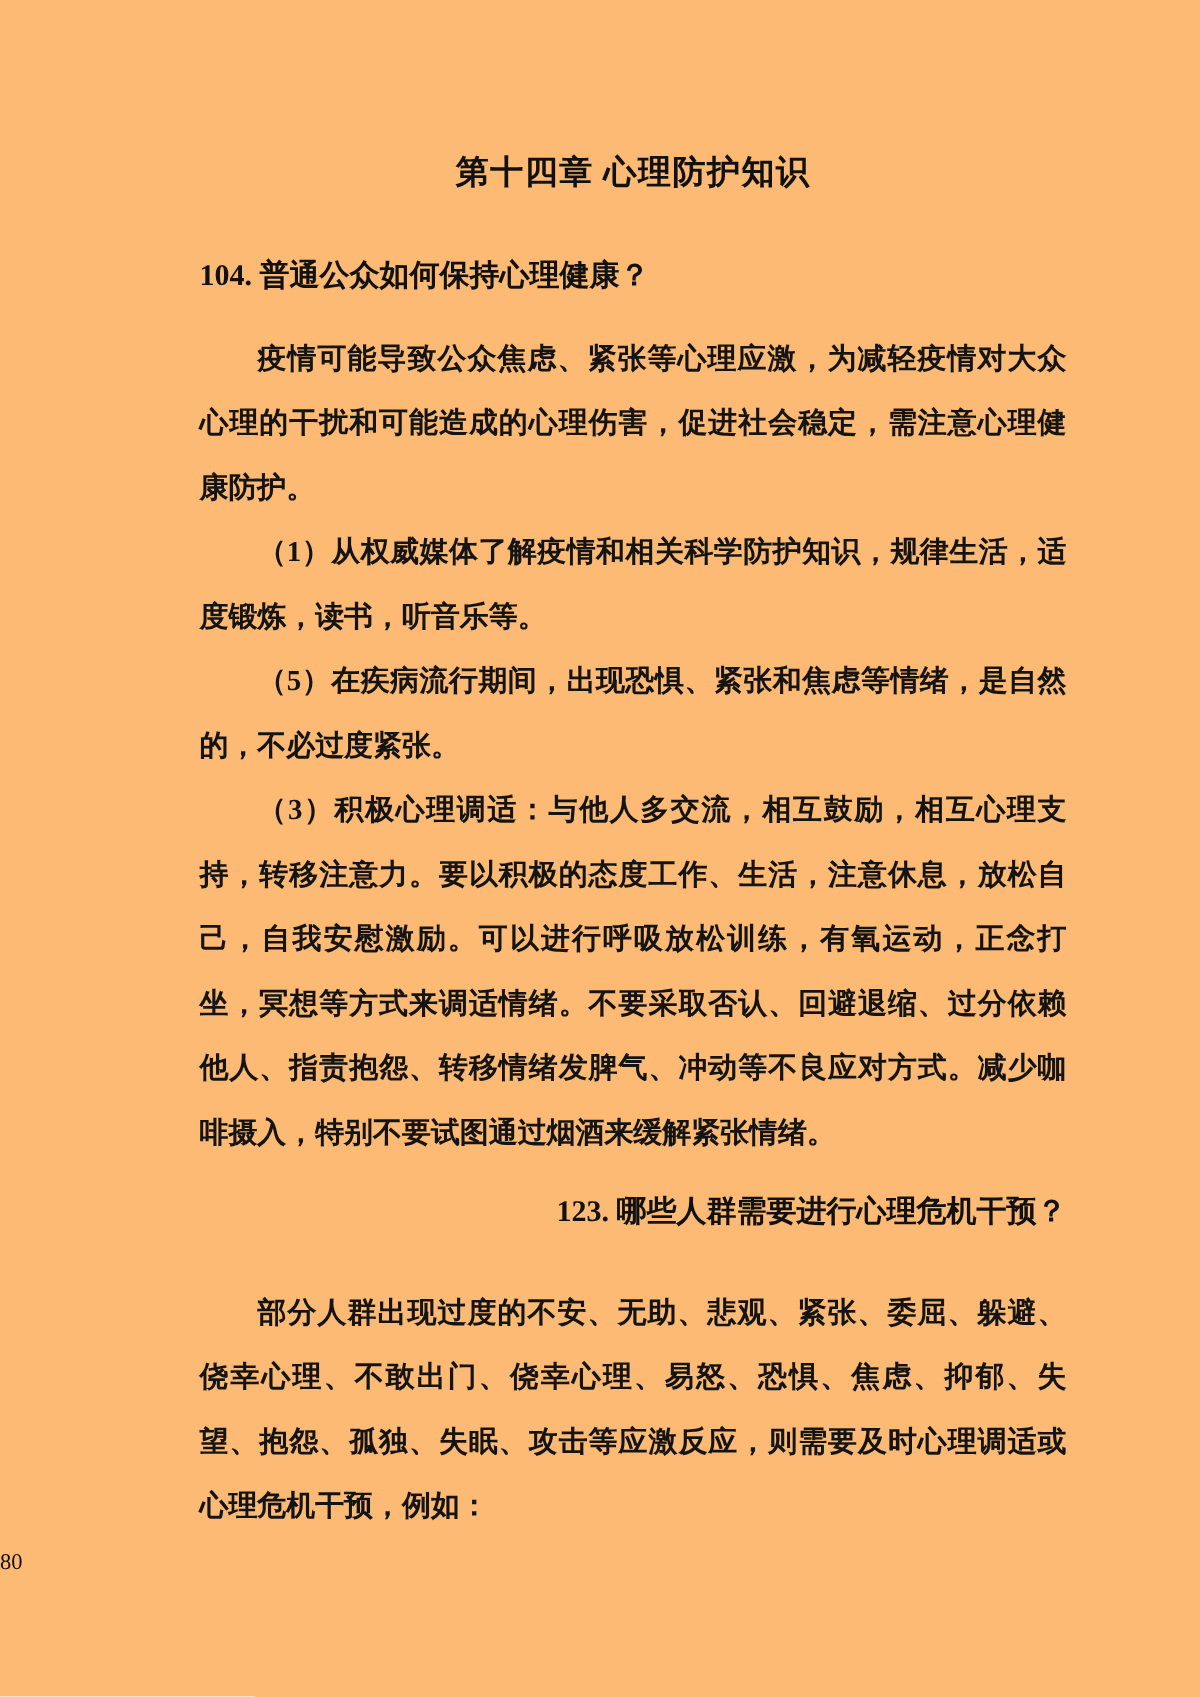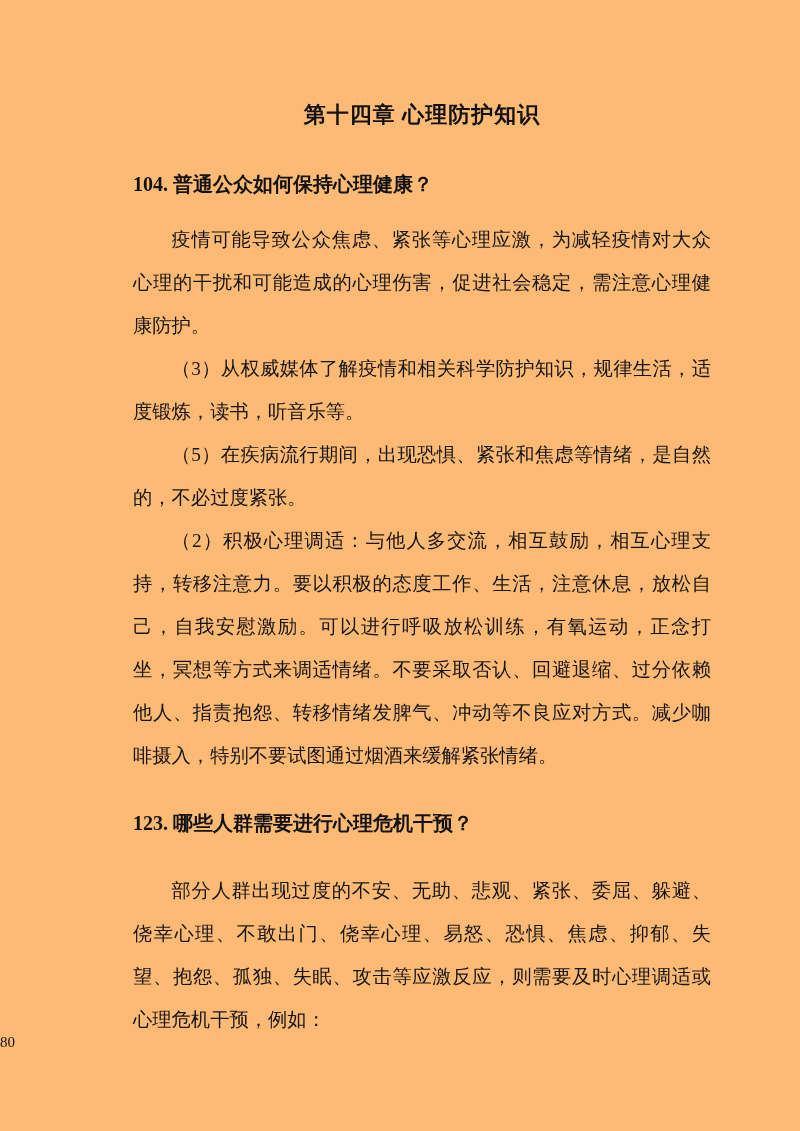--- a/index.html
+++ b/index.html
@@ -35,37 +35,39 @@
     font-size: 20px;
     font-weight: 700;
     line-height: 28px;
     text-align: left;
     color: #111111;
   }
   .q-heading.first {
     margin-top: 40px;
   }
   .q-heading.second {
-    margin-top: 32px;
+    margin-top: 17px;
+    text-align: right;
   }
   .answer {
     margin-top: 20px;
   }
   .answer.second {
     margin-top: 32px;
   }
   .body-para {
     margin: 0;
     font-size: 19.3px;
     line-height: 43px;
     text-align: justify;
     text-justify: inter-ideograph;
     text-indent: 2em;
     word-break: break-all;
     color: #141414;
+    font-weight: bold;
   }
   .page-number {
     position: absolute;
     top: 1033px;
     left: 0;
     right: 0;
     text-align: left;
     font-size: 15px;
     line-height: 18px;
     color: #111111;
@@ -76,23 +78,23 @@
 
 <div class="page">
   <div class="content">
 
     <h1 class="chapter-title">第十四章 心理防护知识</h1>
 
     <h2 class="q-heading first">104. 普通公众如何保持心理健康？</h2>
 
     <div class="answer">
       <p class="body-para">疫情可能导致公众焦虑、紧张等心理应激，为减轻疫情对大众心理的干扰和可能造成的心理伤害，促进社会稳定，需注意心理健康防护。</p>
-      <p class="body-para">（3）从权威媒体了解疫情和相关科学防护知识，规律生活，适度锻炼，读书，听音乐等。</p>
+      <p class="body-para">（1）从权威媒体了解疫情和相关科学防护知识，规律生活，适度锻炼，读书，听音乐等。</p>
       <p class="body-para">（5）在疾病流行期间，出现恐惧、紧张和焦虑等情绪，是自然的，不必过度紧张。</p>
-      <p class="body-para">（2）积极心理调适：与他人多交流，相互鼓励，相互心理支持，转移注意力。要以积极的态度工作、生活，注意休息，放松自己，自我安慰激励。可以进行呼吸放松训练，有氧运动，正念打坐，冥想等方式来调适情绪。不要采取否认、回避退缩、过分依赖他人、指责抱怨、转移情绪发脾气、冲动等不良应对方式。减少咖啡摄入，特别不要试图通过烟酒来缓解紧张情绪。</p>
+      <p class="body-para">（3）积极心理调适：与他人多交流，相互鼓励，相互心理支持，转移注意力。要以积极的态度工作、生活，注意休息，放松自己，自我安慰激励。可以进行呼吸放松训练，有氧运动，正念打坐，冥想等方式来调适情绪。不要采取否认、回避退缩、过分依赖他人、指责抱怨、转移情绪发脾气、冲动等不良应对方式。减少咖啡摄入，特别不要试图通过烟酒来缓解紧张情绪。</p>
     </div>
 
     <h2 class="q-heading second">123. 哪些人群需要进行心理危机干预？</h2>
 
     <div class="answer second">
       <p class="body-para">部分人群出现过度的不安、无助、悲观、紧张、委屈、躲避、侥幸心理、不敢出门、侥幸心理、易怒、恐惧、焦虑、抑郁、失望、抱怨、孤独、失眠、攻击等应激反应，则需要及时心理调适或心理危机干预，例如：</p>
     </div>
 
   </div>
 

